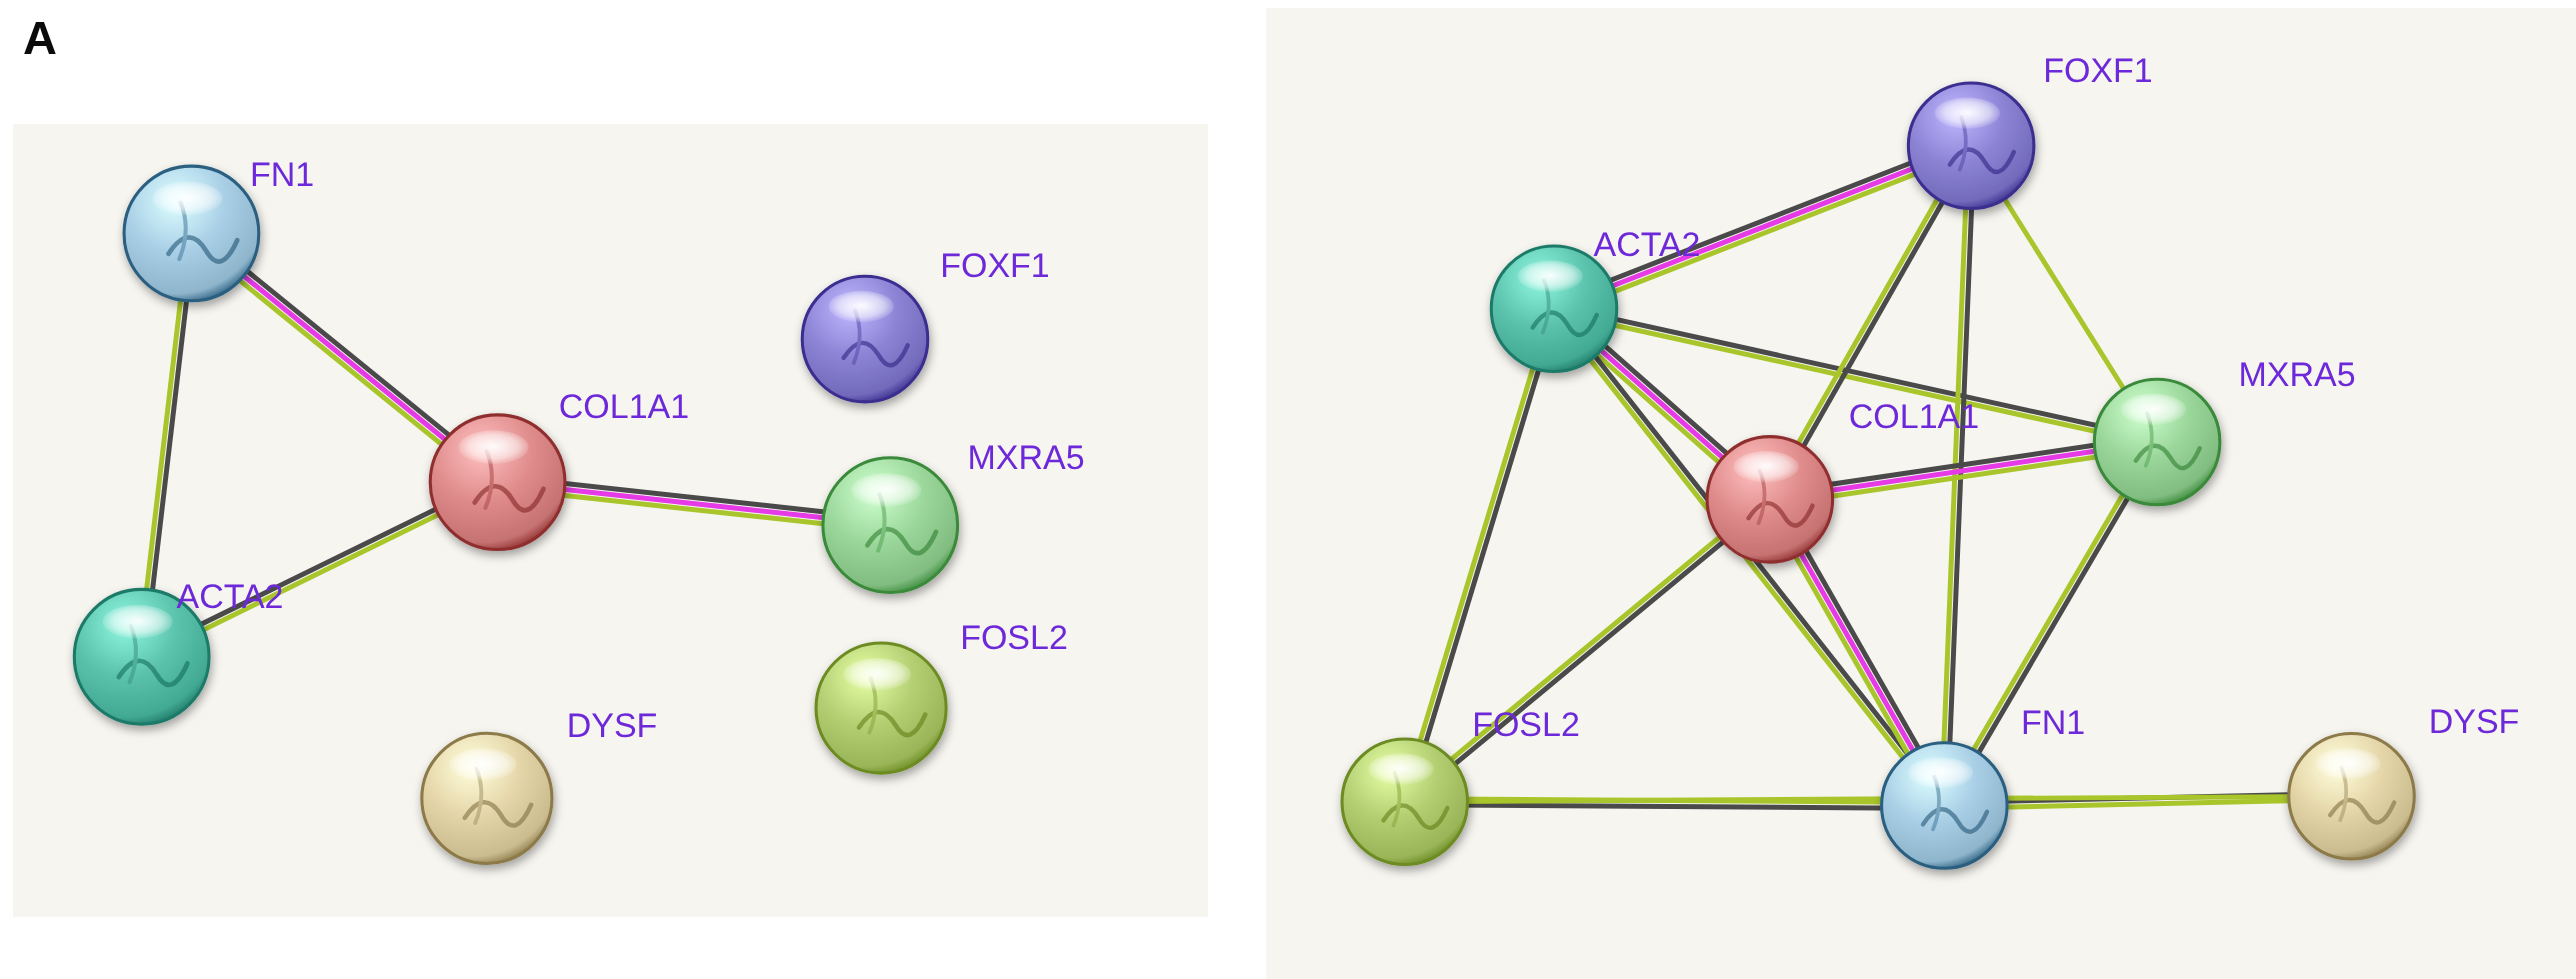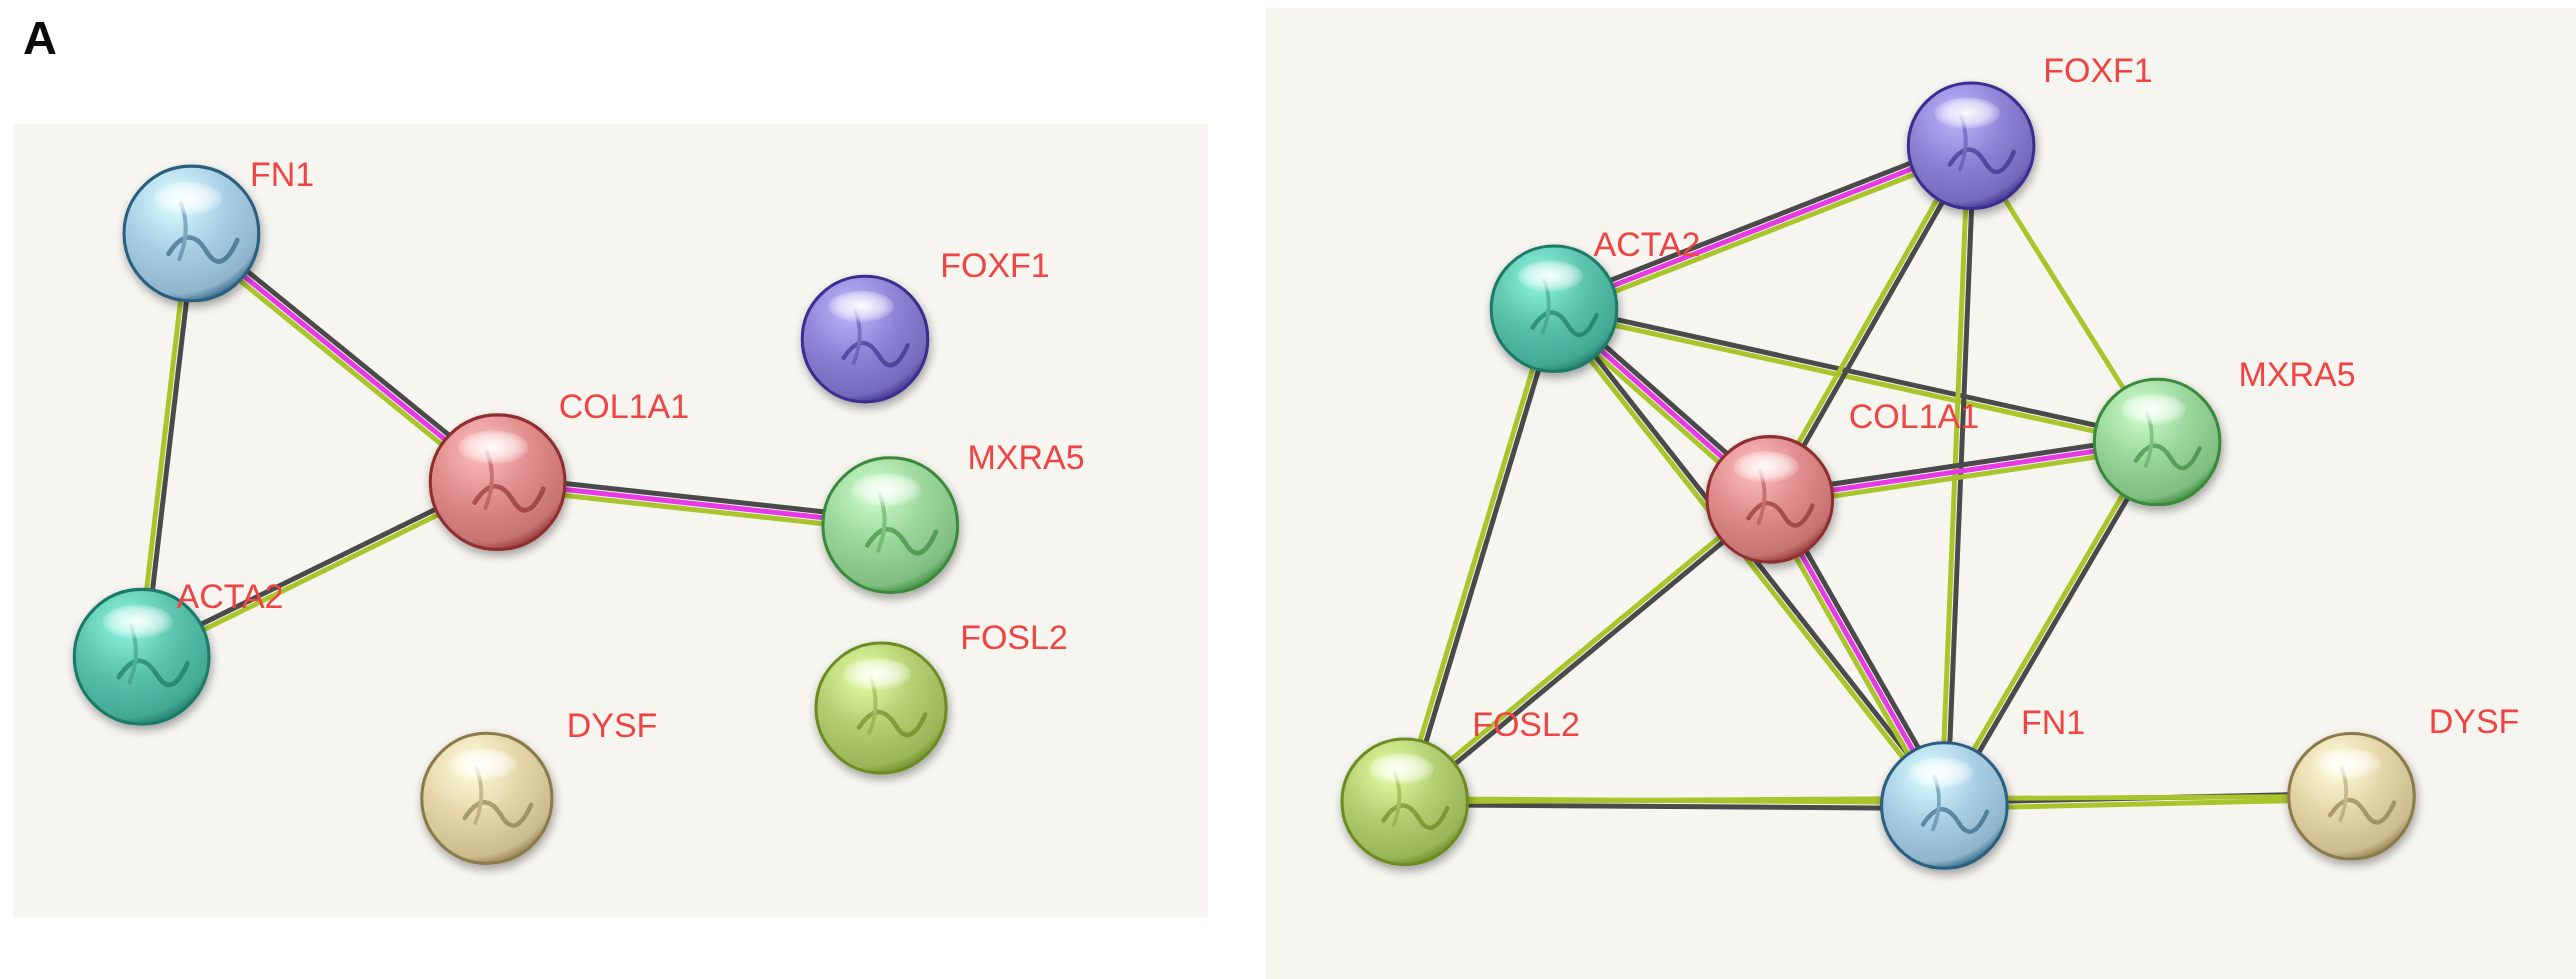--- a/index.html
+++ b/index.html
@@ -23,21 +23,21 @@
     letter-spacing:0px;
     -webkit-font-smoothing:antialiased;
   }
 
   .net-svg{position:absolute;left:0;top:0;}
 
   .node-label{
     position:absolute;
     font-family:"Liberation Sans", sans-serif;
     font-size:34px;
-    color:#ef4444;
+    color:#6d28d9;
     white-space:nowrap;
     line-height:1;
     transform:translate(-50%,-50%);
     text-rendering:geometricPrecision;
   }
 </style>
 </head>
 <body>
 
 <div class="figure" id="figure-root">

